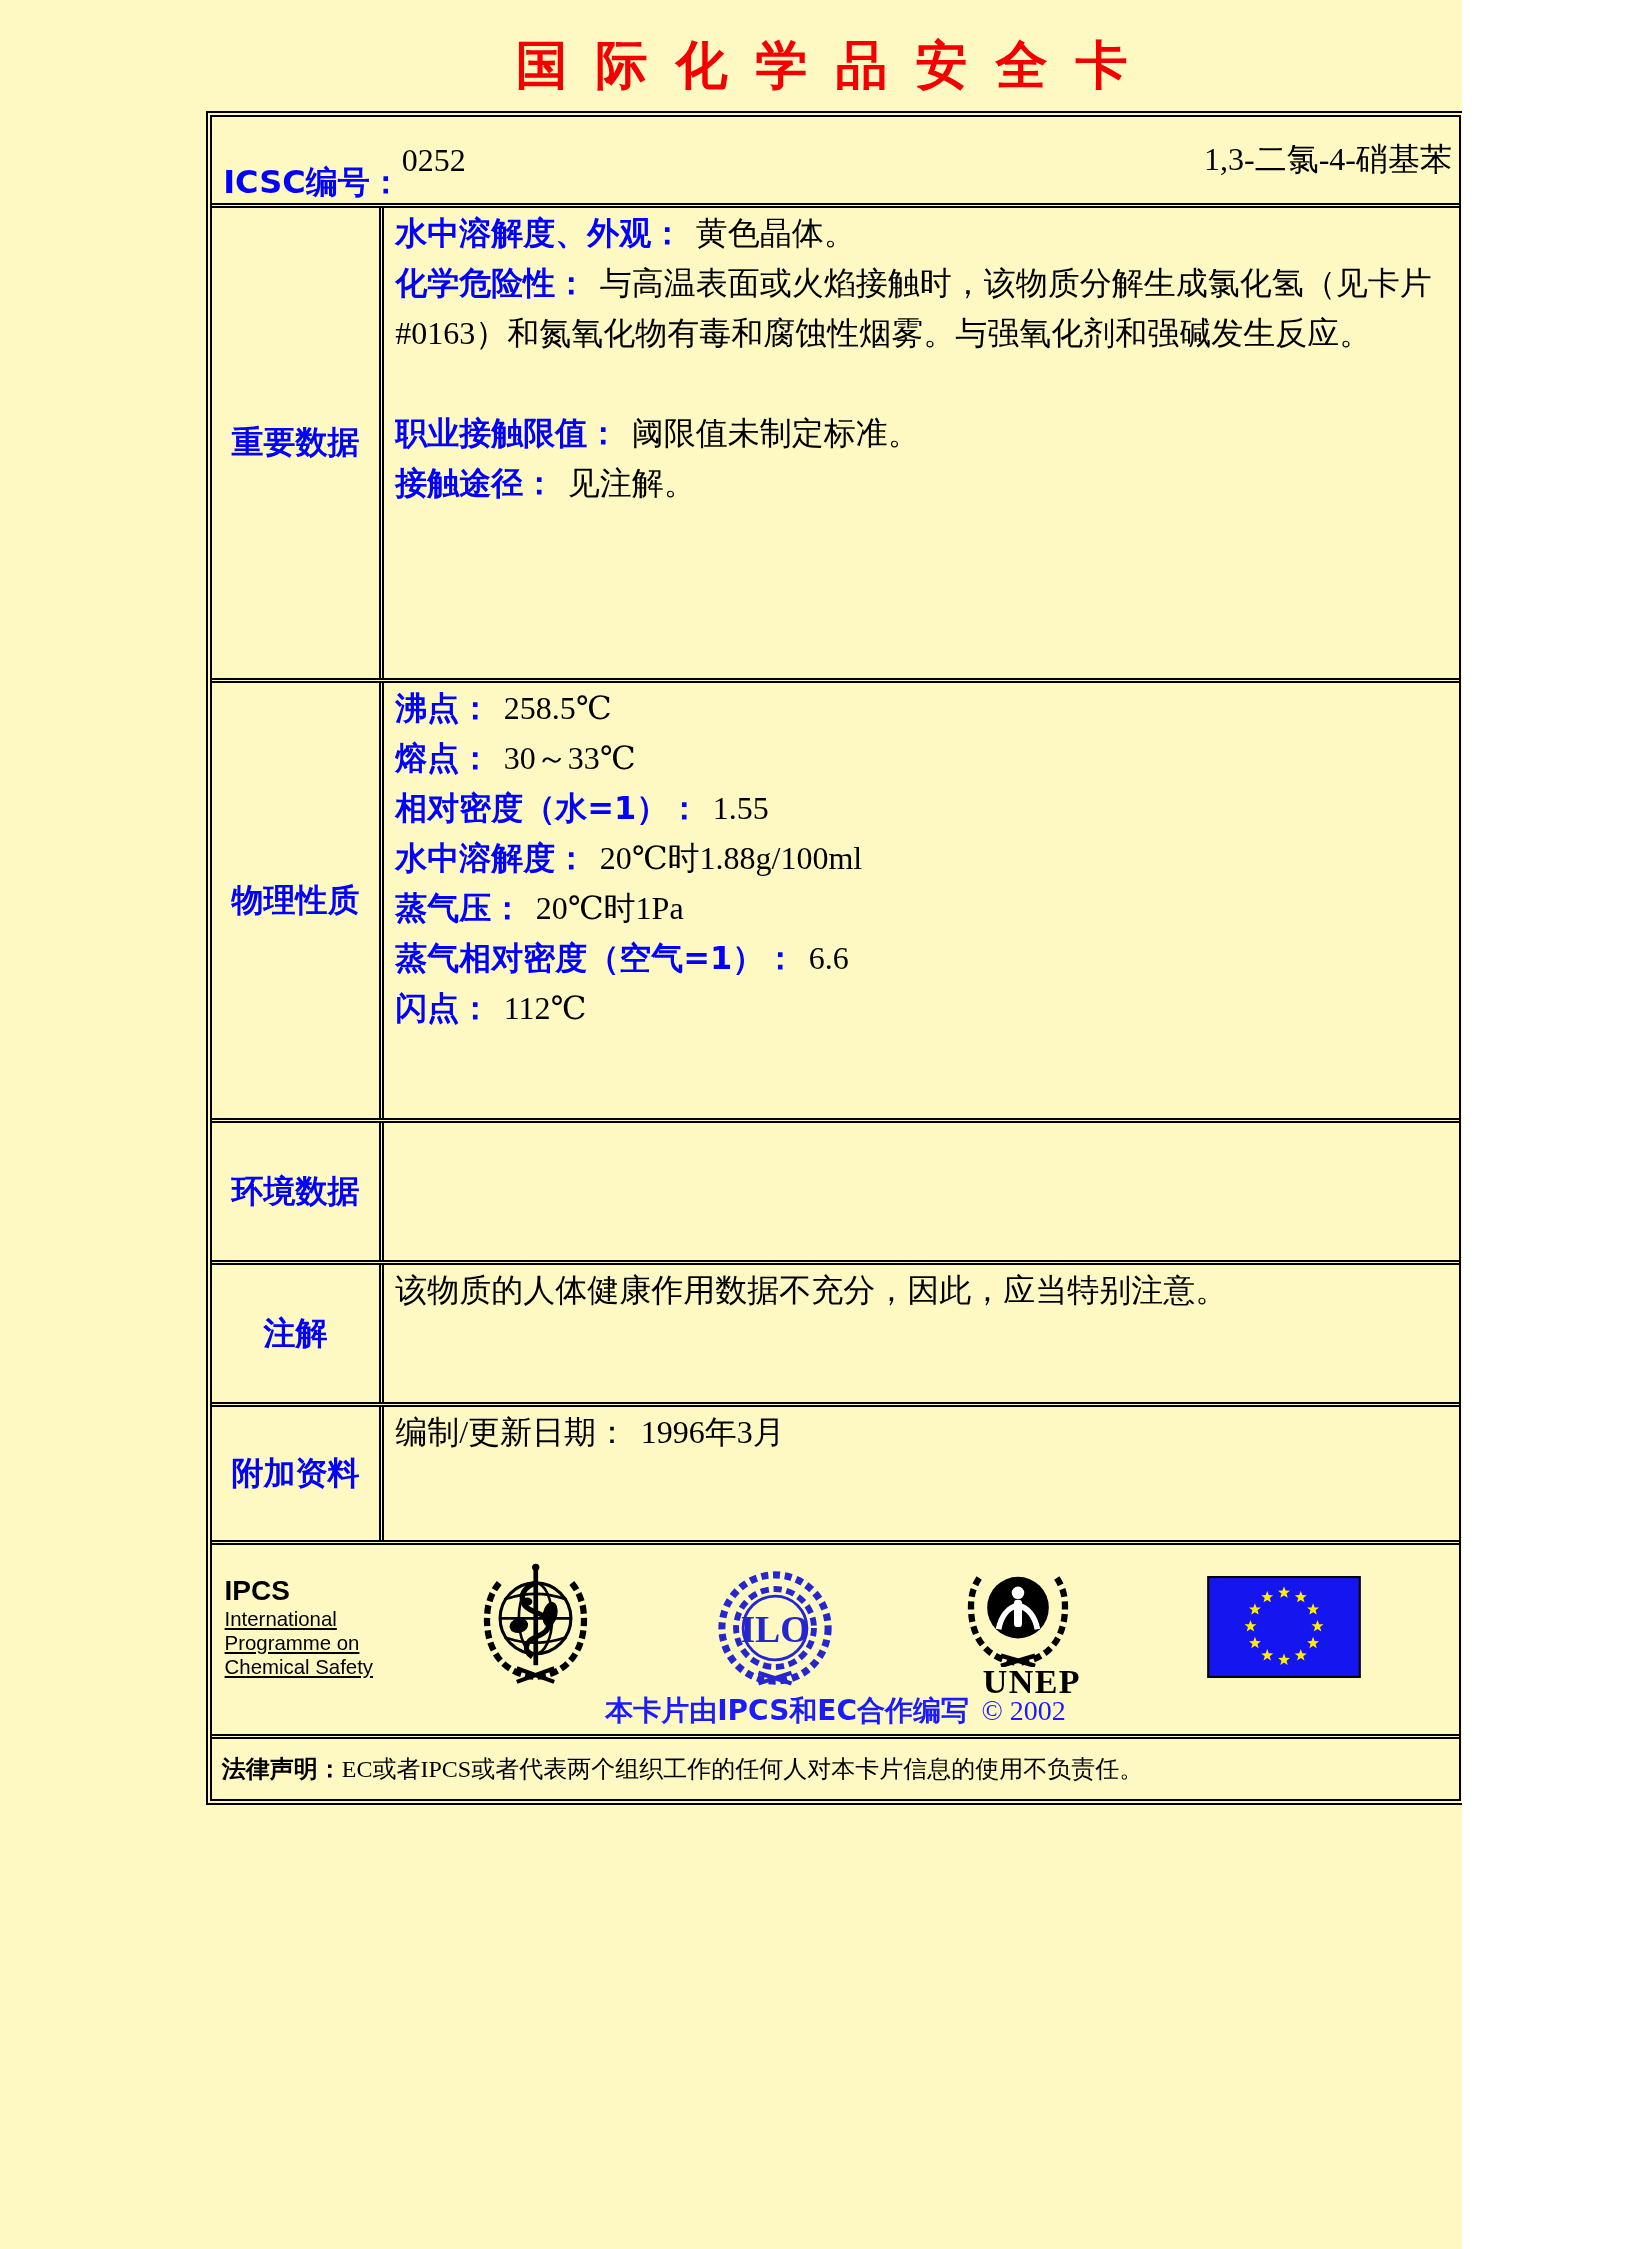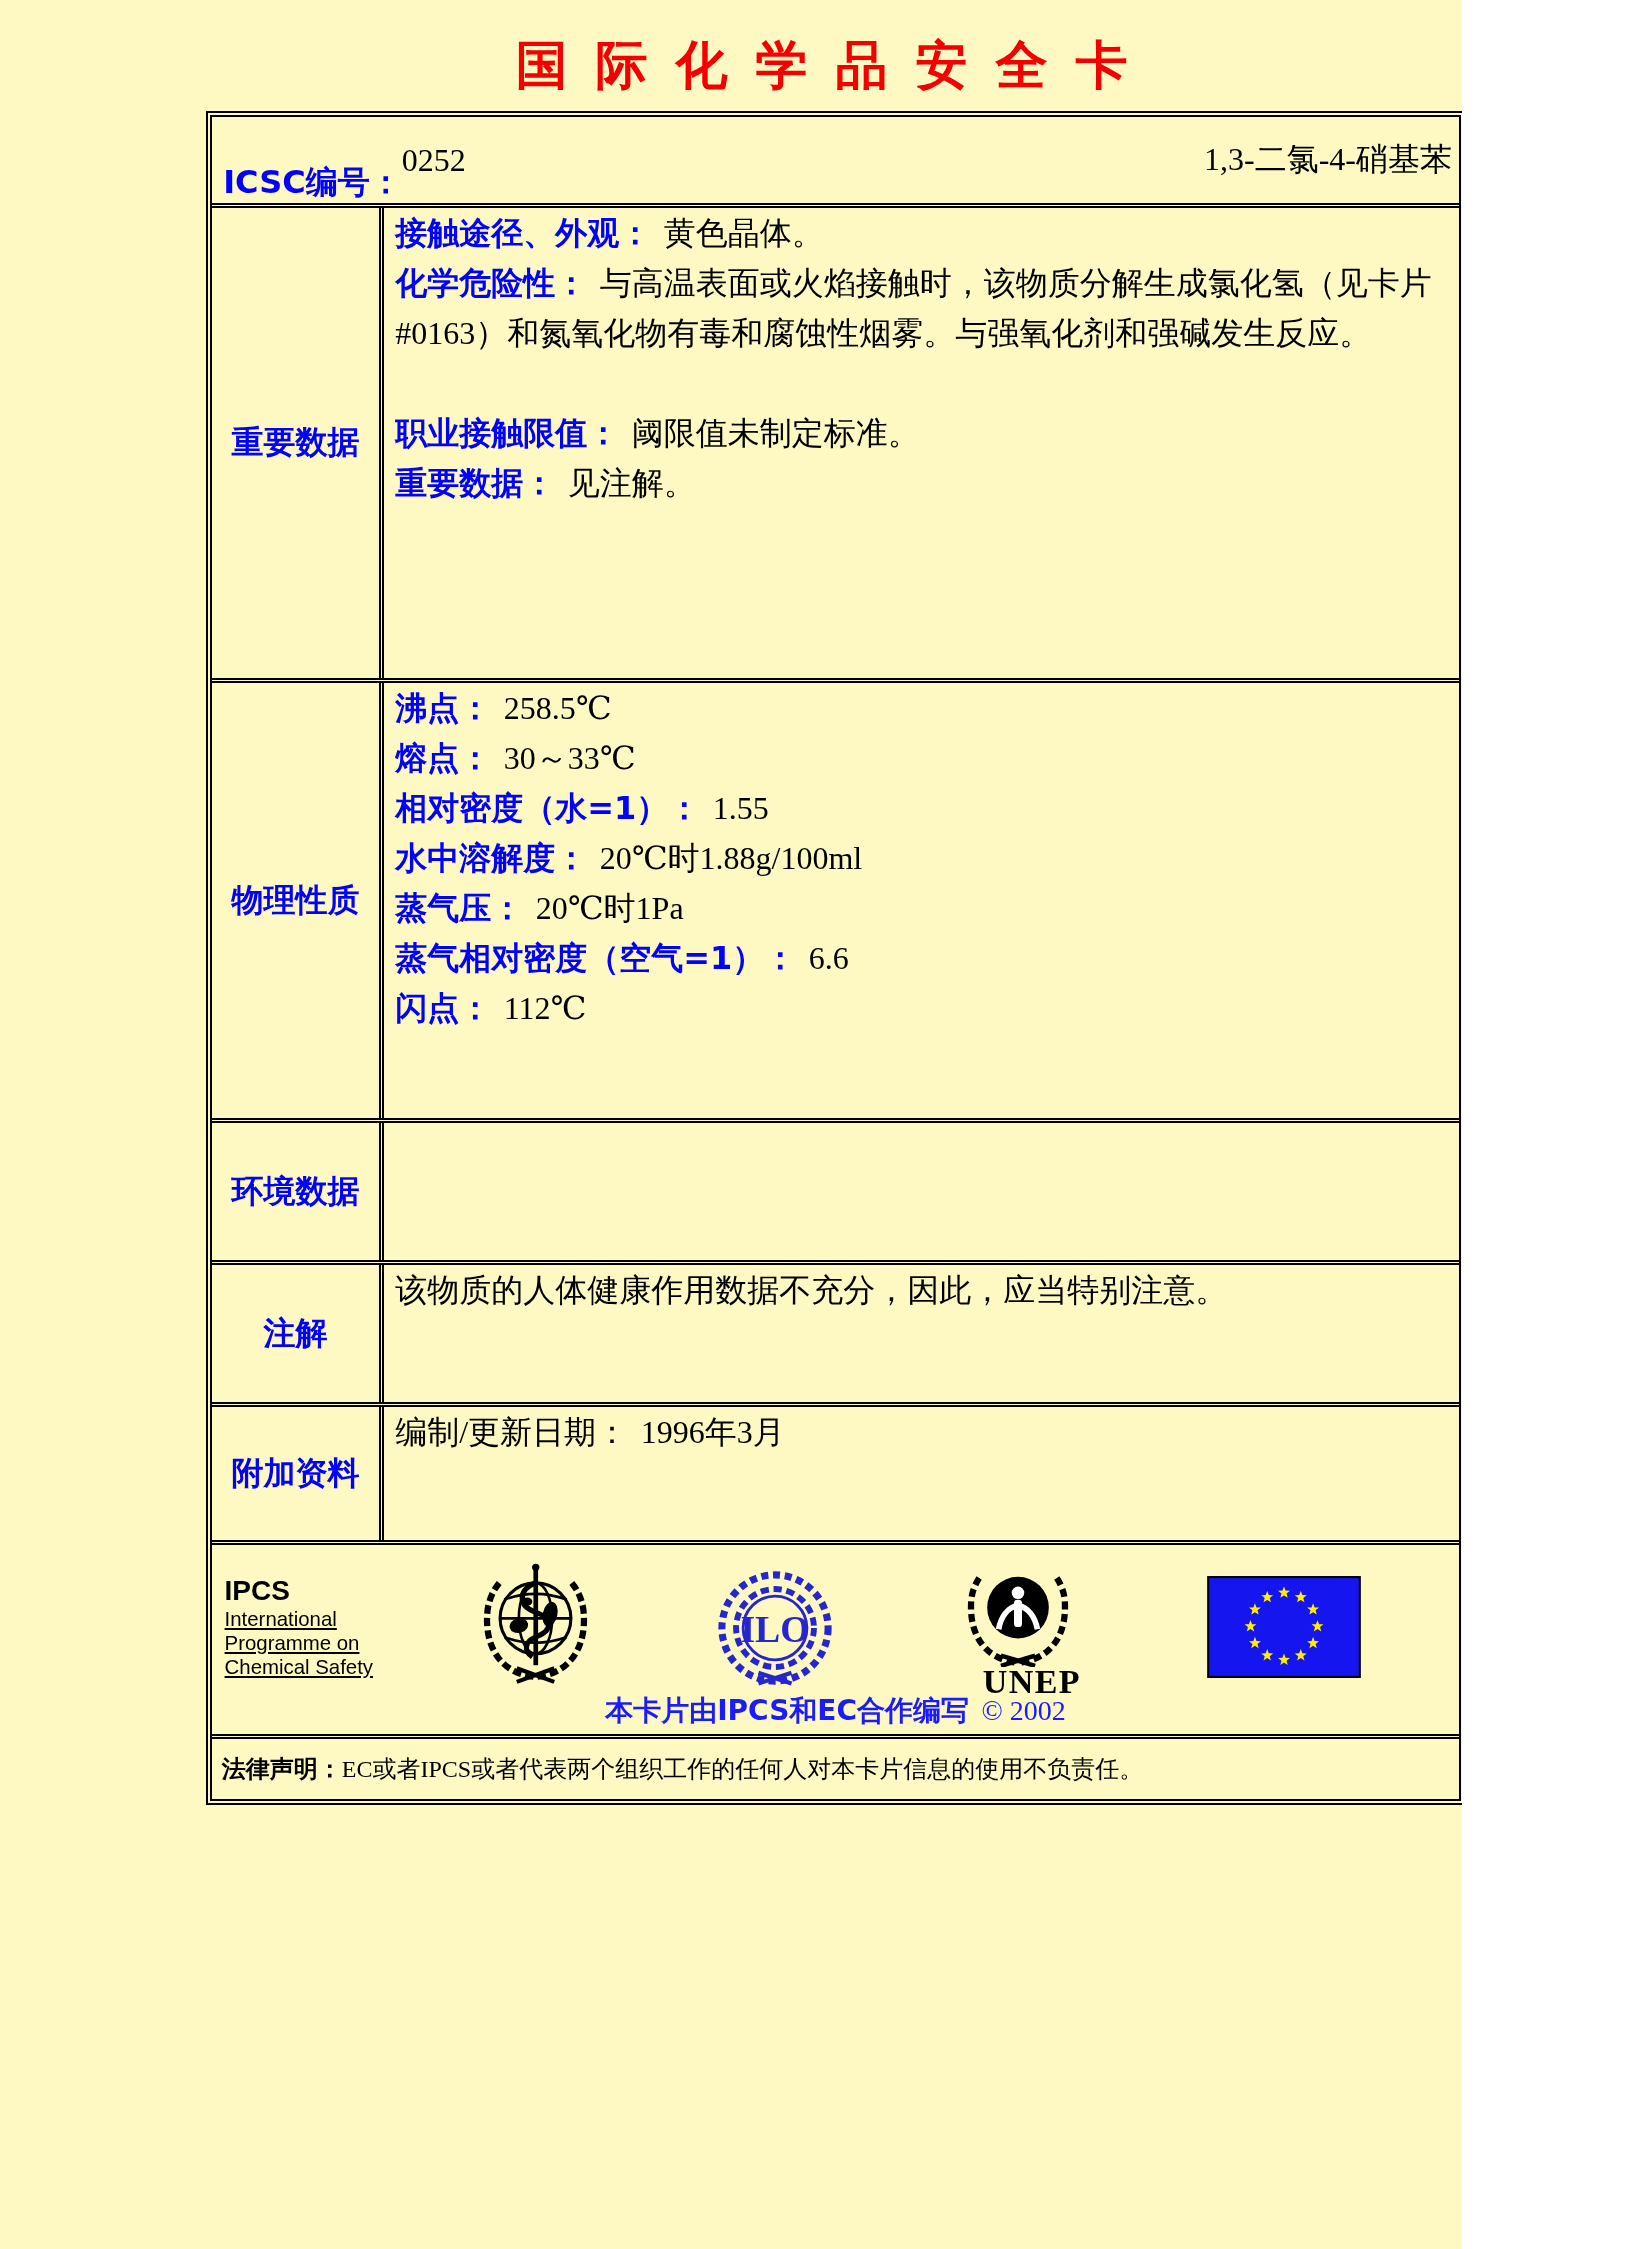--- a/index.html
+++ b/index.html
@@ -73,24 +73,24 @@
       <div class="h-left">
         <span class="blab">ICSC编号：</span>
         <span class="val">0252</span>
       </div>
       <div class="h-right val">1,3-二氯-4-硝基苯</div>
     </div>
 
     <div class="row r-important">
       <div class="label-cell">重要数据</div>
       <div class="content-cell">
-        <p><span class="blab">接触途径、外观：</span><span class="sp"></span><span class="val">黄色晶体。</span></p>
+        <p><span class="blab">水中溶解度、外观：</span><span class="sp"></span><span class="val">黄色晶体。</span></p>
         <p><span class="blab">化学危险性：</span><span class="sp"></span><span class="val">与高温表面或火焰接触时，该物质分解生成氯化氢（见卡片#0163）和氮氧化物有毒和腐蚀性烟雾。与强氧化剂和强碱发生反应。</span></p>
         <p class="gap-above"><span class="blab">职业接触限值：</span><span class="sp"></span><span class="val">阈限值未制定标准。</span></p>
-        <p><span class="blab">重要数据：</span><span class="sp"></span><span class="val">见注解。</span></p>
+        <p><span class="blab">接触途径：</span><span class="sp"></span><span class="val">见注解。</span></p>
       </div>
     </div>
 
     <div class="row r-physical">
       <div class="label-cell">物理性质</div>
       <div class="content-cell">
         <p><span class="blab">沸点：</span><span class="sp"></span><span class="val">258.5℃</span></p>
         <p><span class="blab">熔点：</span><span class="sp"></span><span class="val">30～33℃</span></p>
         <p><span class="blab">相对密度（水=1）：</span><span class="sp"></span><span class="val">1.55</span></p>
         <p><span class="blab">水中溶解度：</span><span class="sp"></span><span class="val">20℃时1.88g/100ml</span></p>

